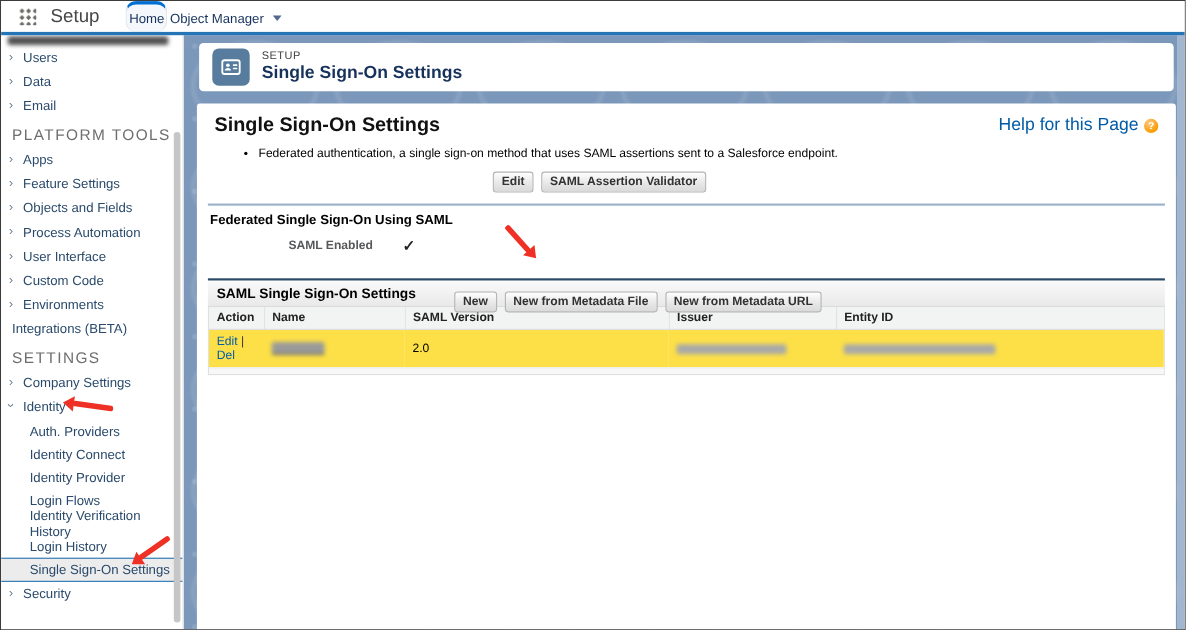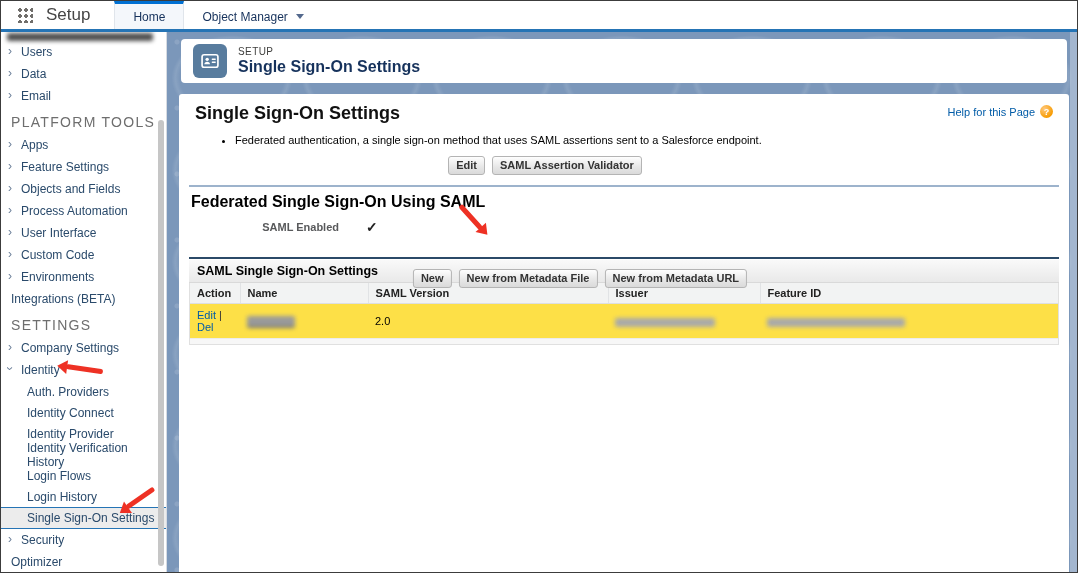--- a/index.html
+++ b/index.html
@@ -4,21 +4,21 @@
 <style>
   html,body{margin:0;padding:0;background:#fff;}
   .screen{position:relative;width:1078px;height:573px;box-sizing:border-box;border:1px solid #3c3c3c;
           overflow:hidden;background:#fff;font-family:"Liberation Sans",sans-serif;}
 
   
   .topbar{position:absolute;left:0;top:0;right:0;height:28px;background:#fff;display:flex;align-items:stretch;z-index:5;}
   .waffle{align-self:center;margin-left:16px;width:16px;height:16px;cursor:pointer;
           background:radial-gradient(#706e6b 1.7px, transparent 2px);background-size:6px 6px;background-position:0 0;}
   .brand{align-self:center;font-size:17px;color:#464646;margin:0 24px 0 13px;}
-  .tab{display:flex;align-items:center;padding:0 18px;font-size:12px;color:#16325c;border-top:3px solid transparent;cursor:pointer;}
+  .tab{display:flex;align-items:center;padding:0 2px;font-size:12px;color:#16325c;border-top:3px solid transparent;cursor:pointer;border-radius:10px;}
   .tab.active{background:#f4f7fb;border-top-color:#0070d2;border-left:1px solid #e0e5eb;border-right:1px solid #e0e5eb;}
   .caret{display:inline-block;margin-left:8px;width:0;height:0;border-left:4px solid transparent;border-right:4px solid transparent;border-top:5px solid #54698d;}
   .top-divider{position:absolute;left:0;top:28px;right:0;height:3px;background:#2574b5;z-index:5;}
 
   
   .sidebar{position:absolute;left:0;top:31px;width:165px;bottom:0;background:#fff;border-right:1px solid #d6dbe2;
            font-size:12px;color:#2a4a6b;overflow:hidden;z-index:2;}
   .redacted-bar{margin:1px 8px 0 6px;height:8px;background:#4f4f4f;border-radius:2px;filter:blur(2px);width:146px;}
   .nav-row{height:22px;display:flex;align-items:center;position:relative;cursor:pointer;}
   .nav-row .lbl{padding-left:20px;}
@@ -45,32 +45,32 @@
   .setup-icon{width:34px;height:34px;border-radius:6px;background:#587c9e;display:flex;align-items:center;justify-content:center;flex:0 0 auto;}
   .banner-text{margin-left:11px;}
   .eyebrow{font-size:10px;color:#3e3e3c;letter-spacing:.4px;}
   .banner-title{font-size:16px;font-weight:bold;color:#16325c;margin-top:1px;}
 
   
   .card{position:absolute;left:12px;right:8px;top:62px;bottom:0;background:#fff;border-radius:3px 3px 0 0;
         padding:0 10px;box-sizing:border-box;font-size:11px;color:#1a1a1a;}
   .page-title{font-size:18px;font-weight:bold;color:#111;margin:9px 0 0 6px;}
   .help{position:absolute;top:11px;right:16px;display:flex;align-items:center;cursor:pointer;}
-  .help a{color:#015ba7;font-size:11px;text-decoration:none;}
+  .help a{color:#015ba7;font-size:16px;text-decoration:none;}
   .help-icon{width:13px;height:13px;border-radius:50%;margin-left:5px;
              background:radial-gradient(circle at 35% 30%, #ffc87c, #f79b00 72%);
              color:#fff;font-size:9px;font-weight:bold;display:flex;align-items:center;justify-content:center;}
   .intro{margin:15px 0 0 6px;color:#000;}
   .bullets{margin:10px 0 0 0;padding-left:46px;color:#000;}
   .bullets li{margin:0;}
   .btnrow{margin-top:10px;text-align:center;padding-right:158px;}
   .btn{display:inline-block;padding:2px 7px 3px;font-size:11px;font-weight:bold;color:#333;
        background:linear-gradient(#fefefe,#e6e6e6 60%,#dadada);border:1px solid #b4b4b4;border-radius:3px;margin:0 2px;cursor:pointer;}
   .divider{margin-top:10px;border-top:2px solid #9db3cc;}
-  .sec-title{margin-top:6px;padding-left:2px;font-size:16px;font-weight:bold;color:#000;}
+  .sec-title{margin-top:6px;padding-left:2px;font-size:12px;font-weight:bold;color:#000;}
   .field{margin-top:8px;display:flex;align-items:center;}
   .field-label{width:150px;text-align:right;font-weight:bold;color:#58595b;}
   .checkmark{margin-left:27px;font-size:14px;color:#222;font-weight:bold;}
 
   
   .saml-bar{margin-top:22px;height:23px;background:linear-gradient(#fafafa,#e9e9e9);border-top:2px solid #2b4a68;
             border-bottom:1px solid #d9d9d9;display:flex;align-items:center;position:relative;padding:0 8px;
             box-shadow:inset 0 1px 0 #fff;}
   .saml-bar-title{font-size:12.5px;font-weight:bold;color:#000;}
   .bar-buttons{position:absolute;left:calc(50% - 44px);transform:translateX(-50%);white-space:nowrap;margin-top:16px;}
@@ -180,37 +180,34 @@
     <div class="nav-row sub">
       <span class="lbl">Auth. Providers</span>
     </div>
     <div class="nav-row sub">
       <span class="lbl">Identity Connect</span>
     </div>
     <div class="nav-row sub">
       <span class="lbl">Identity Provider</span>
     </div>
     <div class="nav-row sub">
+      <span class="lbl">Login Flows</span>
+    </div>
+    <div class="nav-row sub">
       <span class="lbl">Identity Verification History</span>
-    </div>
-    <div class="nav-row sub">
-      <span class="lbl">Login Flows</span>
     </div>
     <div class="nav-row sub">
       <span class="lbl">Login History</span>
     </div>
     <div class="nav-row sub selected">
       <span class="lbl">Single Sign-On Settings</span>
     </div>
     <div class="nav-row">
       <span class="chev">›</span>
       <span class="lbl">Security</span>
-    </div>
-    <div class="nav-row plain">
-      <span class="lbl">Optimizer</span>
     </div>
 
     <div class="side-scroll"></div>
 
     <div class="arrow arrow-identity">
       <span class="shaft"></span>
       <span class="head"></span>
     </div>
     <div class="arrow arrow-sso">
       <span class="shaft"></span>
@@ -280,21 +277,21 @@
               <col style="width:240px">
               <col style="width:152px">
               <col>
             </colgroup>
           <thead>
             <tr>
               <th>Action</th>
               <th>Name</th>
               <th>SAML Version</th>
               <th>Issuer</th>
-              <th>Feature ID</th>
+              <th>Entity ID</th>
             </tr>
           </thead>
           <tbody>
             <tr>
               <td><a class="action">Edit</a><span class="sep"> | </span><a class="action">Del</a></td>
               <td><span class="redact name"></span></td>
               <td>2.0</td>
               <td><span class="redact issuer"></span></td>
               <td><span class="redact entity"></span></td>
             </tr>

